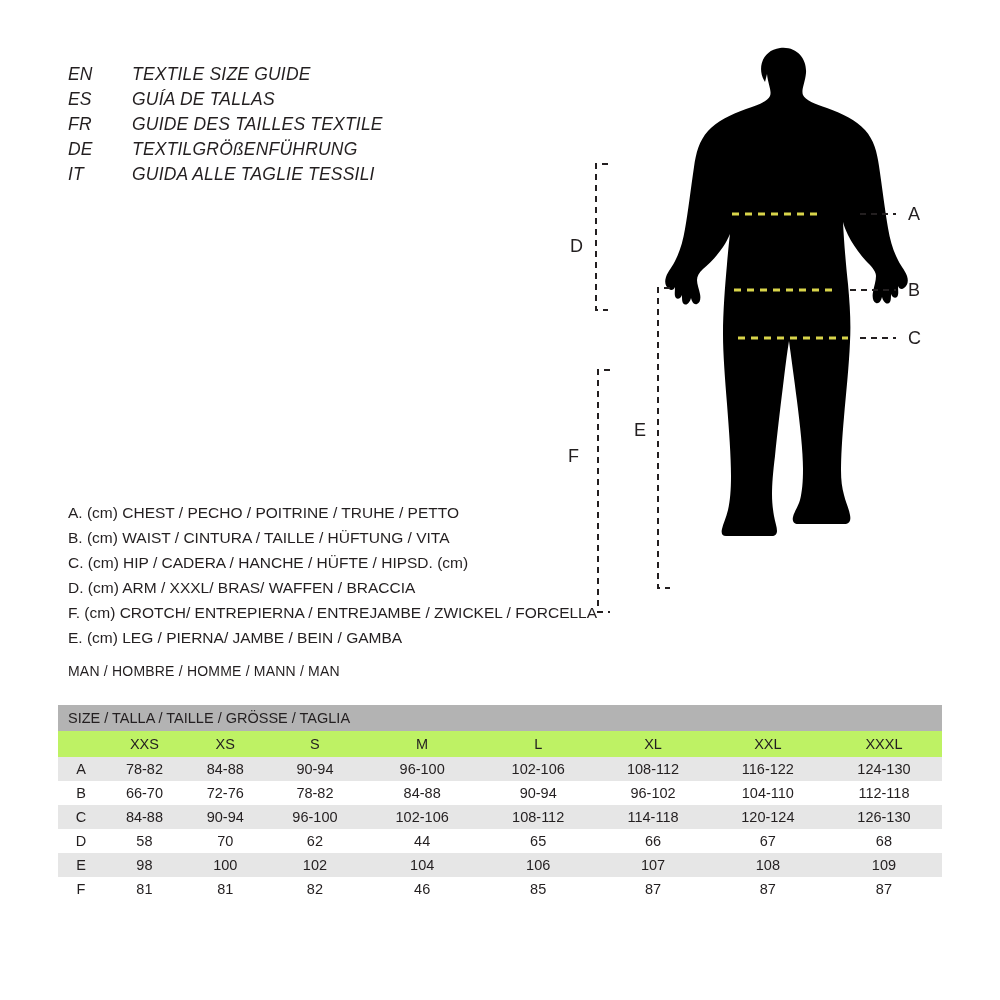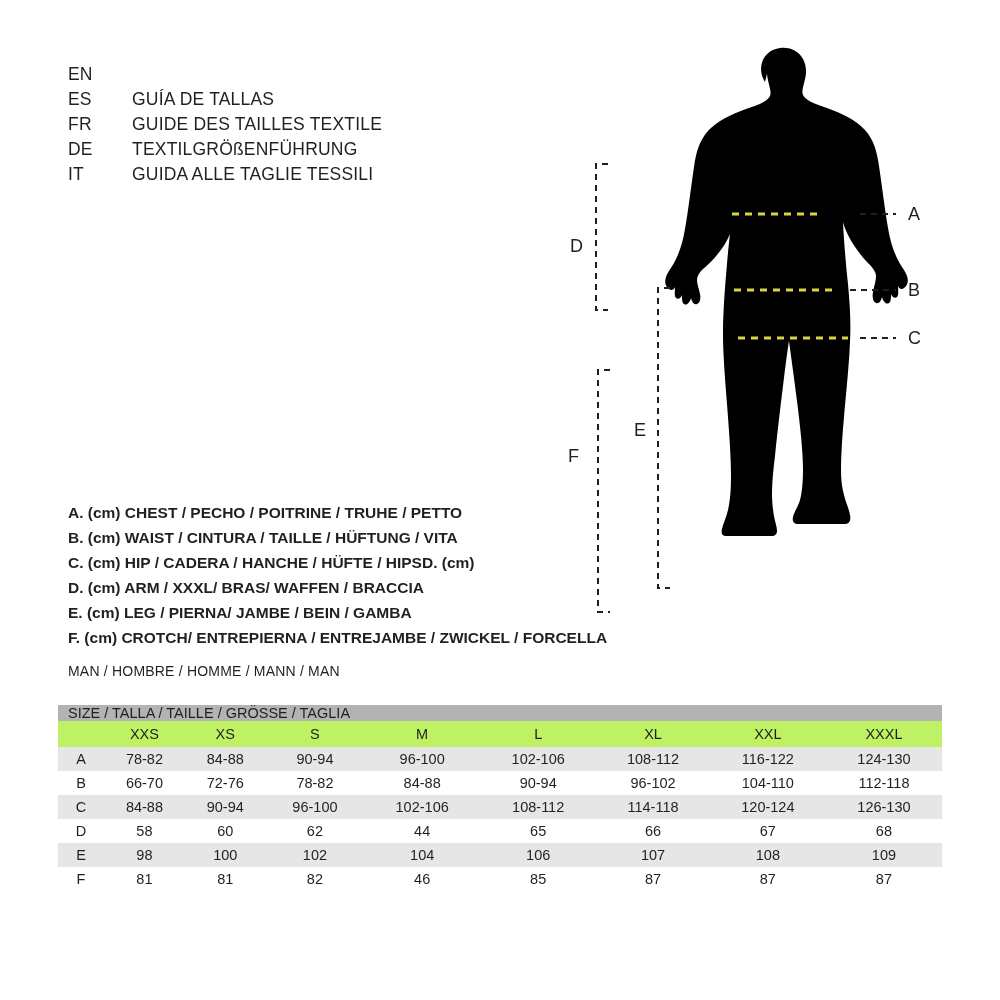--- a/index.html
+++ b/index.html
@@ -22,20 +22,21 @@
     left: 68px;
     top: 64px;
     width: 460px;
   }
   .lang-row {
     display: flex;
     align-items: baseline;
     height: 25px;
     font-size: 17.5px;
     letter-spacing: 0.2px;
+    font-style: italic;
   }
   .lang-code {
     width: 64px;
     flex: 0 0 64px;
   }
   .lang-text {
     flex: 1 1 auto;
   }
 
   
@@ -43,21 +44,20 @@
     position: absolute;
     left: 68px;
     top: 500px;
     width: 560px;
   }
   .legend-row {
     font-size: 15.5px;
     height: 25px;
     line-height: 25px;
     white-space: nowrap;
-    font-weight: bold;
   }
   .gender-row {
     position: absolute;
     left: 68px;
     top: 663px;
     font-size: 14px;
     letter-spacing: 0.2px;
     text-align: right;
   }
 
@@ -92,21 +92,21 @@
     text-align: center;
     font-weight: normal;
     color: #231f20;
   }
   tr.header-row {
     background: #b3b3b3;
   }
   tr.header-row td {
     text-align: left;
     padding-left: 10px;
-    height: 16px;
+    height: 26px;
     font-size: 14.5px;
     color: #231f20;
   }
   tr.cols-row td {
     background: #bef264;
     height: 26px;
   }
   tr.band td {
     background: #e6e6e6;
   }
@@ -117,20 +117,21 @@
     width: 46px;
     text-align: center;
   }
 </style>
 </head>
 <body>
 
 <div class="lang-block">
   <div class="lang-row">
     <span class="lang-code">EN</span>
+    <span class="lang-text">TEXTILE SIZE GUIDE</span>
   </div>
   <div class="lang-row">
     <span class="lang-code">ES</span>
     <span class="lang-text">GUÍA DE TALLAS</span>
   </div>
   <div class="lang-row">
     <span class="lang-code">FR</span>
     <span class="lang-text">GUIDE DES TAILLES TEXTILE</span>
   </div>
   <div class="lang-row">
@@ -141,22 +142,22 @@
     <span class="lang-code">IT</span>
     <span class="lang-text">GUIDA ALLE TAGLIE TESSILI</span>
   </div>
 </div>
 
 <div class="legend">
   <div class="legend-row">A. (cm) CHEST / PECHO / POITRINE / TRUHE / PETTO</div>
   <div class="legend-row">B. (cm) WAIST / CINTURA / TAILLE / HÜFTUNG / VITA</div>
   <div class="legend-row">C. (cm) HIP / CADERA / HANCHE / HÜFTE / HIPSD. (cm)</div>
   <div class="legend-row">D. (cm) ARM / XXXL/ BRAS/ WAFFEN / BRACCIA</div>
+  <div class="legend-row">F. (cm) CROTCH/ ENTREPIERNA / ENTREJAMBE / ZWICKEL / FORCELLA</div>
   <div class="legend-row">E. (cm) LEG / PIERNA/ JAMBE / BEIN / GAMBA</div>
-  <div class="legend-row">F. (cm) CROTCH/ ENTREPIERNA / ENTREJAMBE / ZWICKEL / FORCELLA</div>
 </div>
 
 <div class="gender-row">MAN / HOMBRE / HOMME / MANN / MAN</div>
 
 <div class="diagram">
   <svg width="420" height="620" viewBox="0 0 420 620" xmlns="http://www.w3.org/2000/svg">
 
     <g fill="#000000">
       <path d="M205,42
                c-9,-14 -2,-32 15,-34
@@ -303,21 +304,21 @@
         <td>102-106</td>
         <td>108-112</td>
         <td>114-118</td>
         <td>120-124</td>
         <td>126-130</td>
       </tr>
 
       <tr class="plain">
         <td class="rowlabel">D</td>
         <td>58</td>
-        <td>60</td>
+        <td>70</td>
         <td>62</td>
         <td>44</td>
         <td>65</td>
         <td>66</td>
         <td>67</td>
         <td>68</td>
       </tr>
 
       <tr class="band">
         <td class="rowlabel">E</td>

